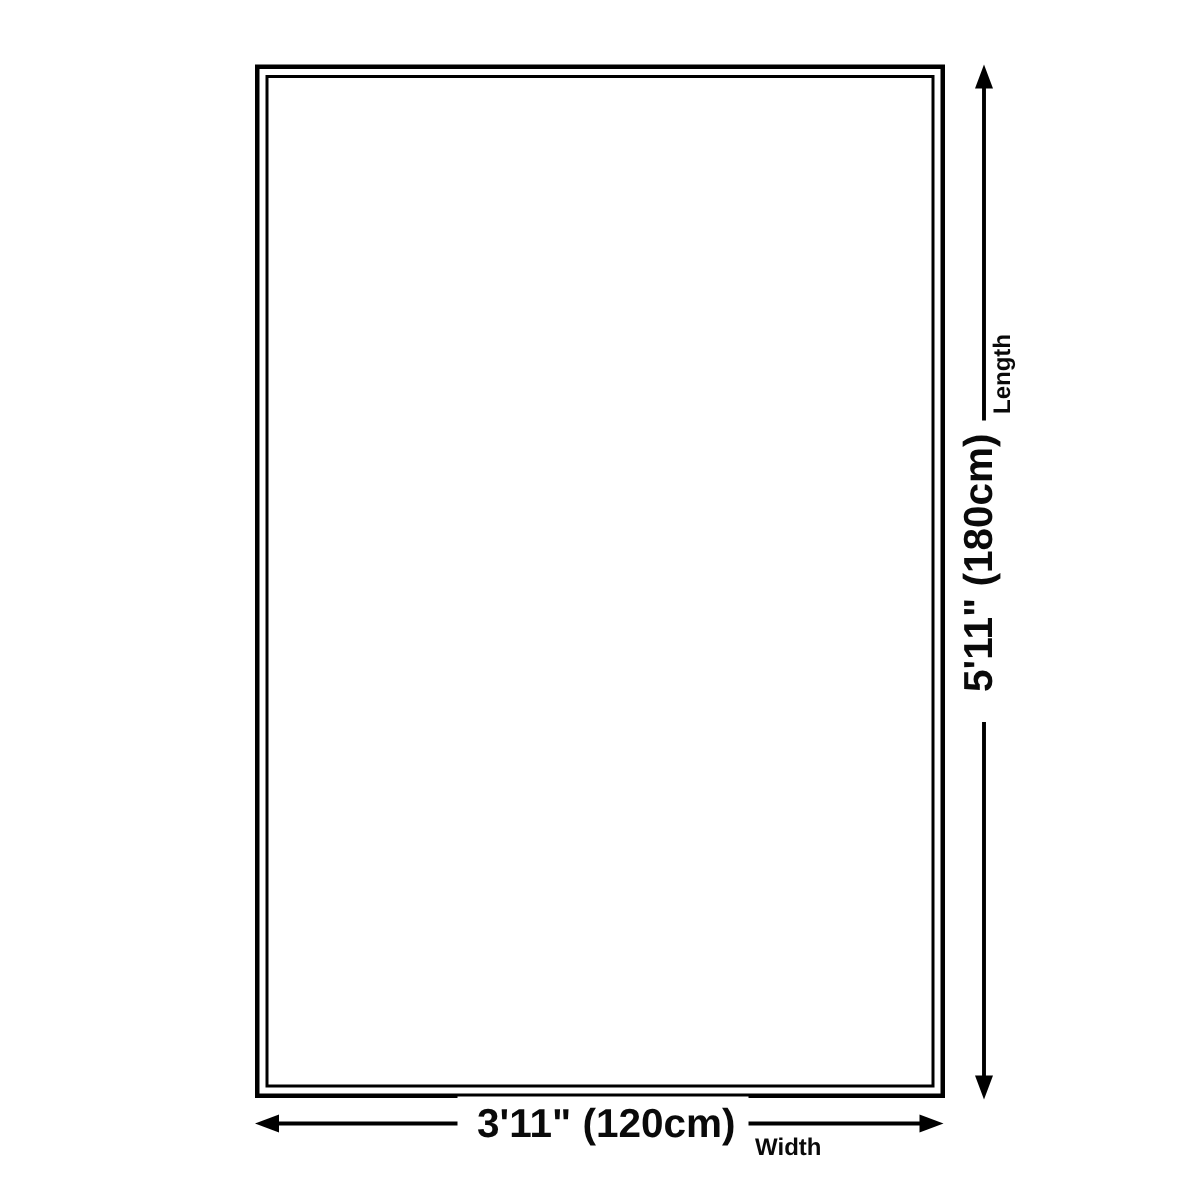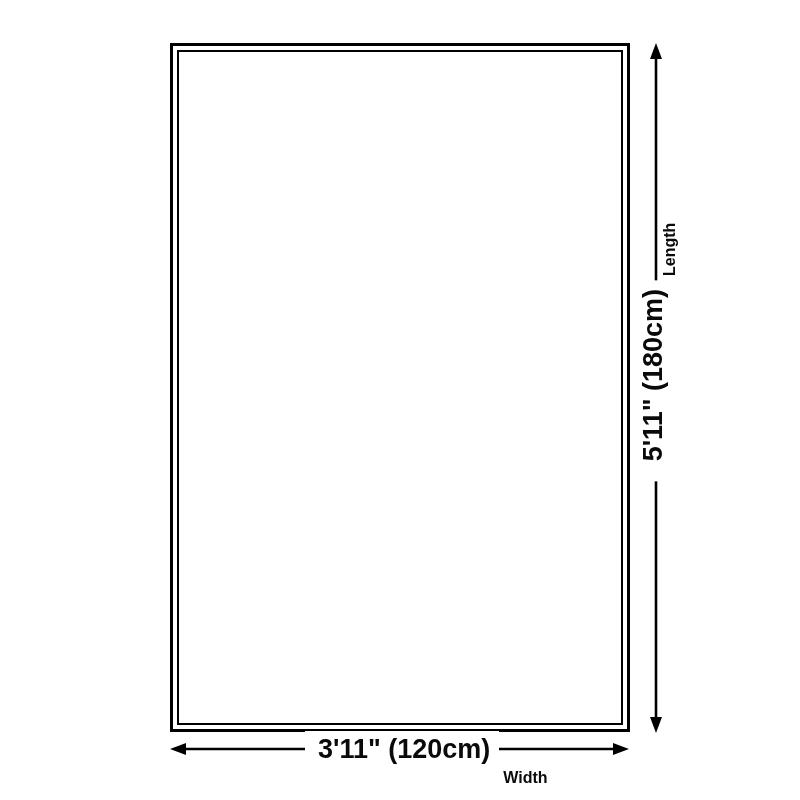--- a/index.html
+++ b/index.html
@@ -77,21 +77,21 @@
     line-height: 20px;
   }
   .dim-label.horizontal-label {
     left: 305px;
     top: 731px;
   }
   .dim-label.horizontal-label .dim-value {
     padding: 0 9px 0 13px;
   }
   .dim-label.horizontal-label .dim-sub {
-    margin: 37px 0 0 4px;
+    margin: 25px 0 0 4px;
   }
   .dim-label.vertical-label {
     left: 657px;
     top: 352px;
     transform: translate(-50%, -50%) rotate(-90deg);
   }
   .dim-label.vertical-label .dim-value {
     padding: 0 9px 0 20px;
   }
   .dim-label.vertical-label .dim-sub {

